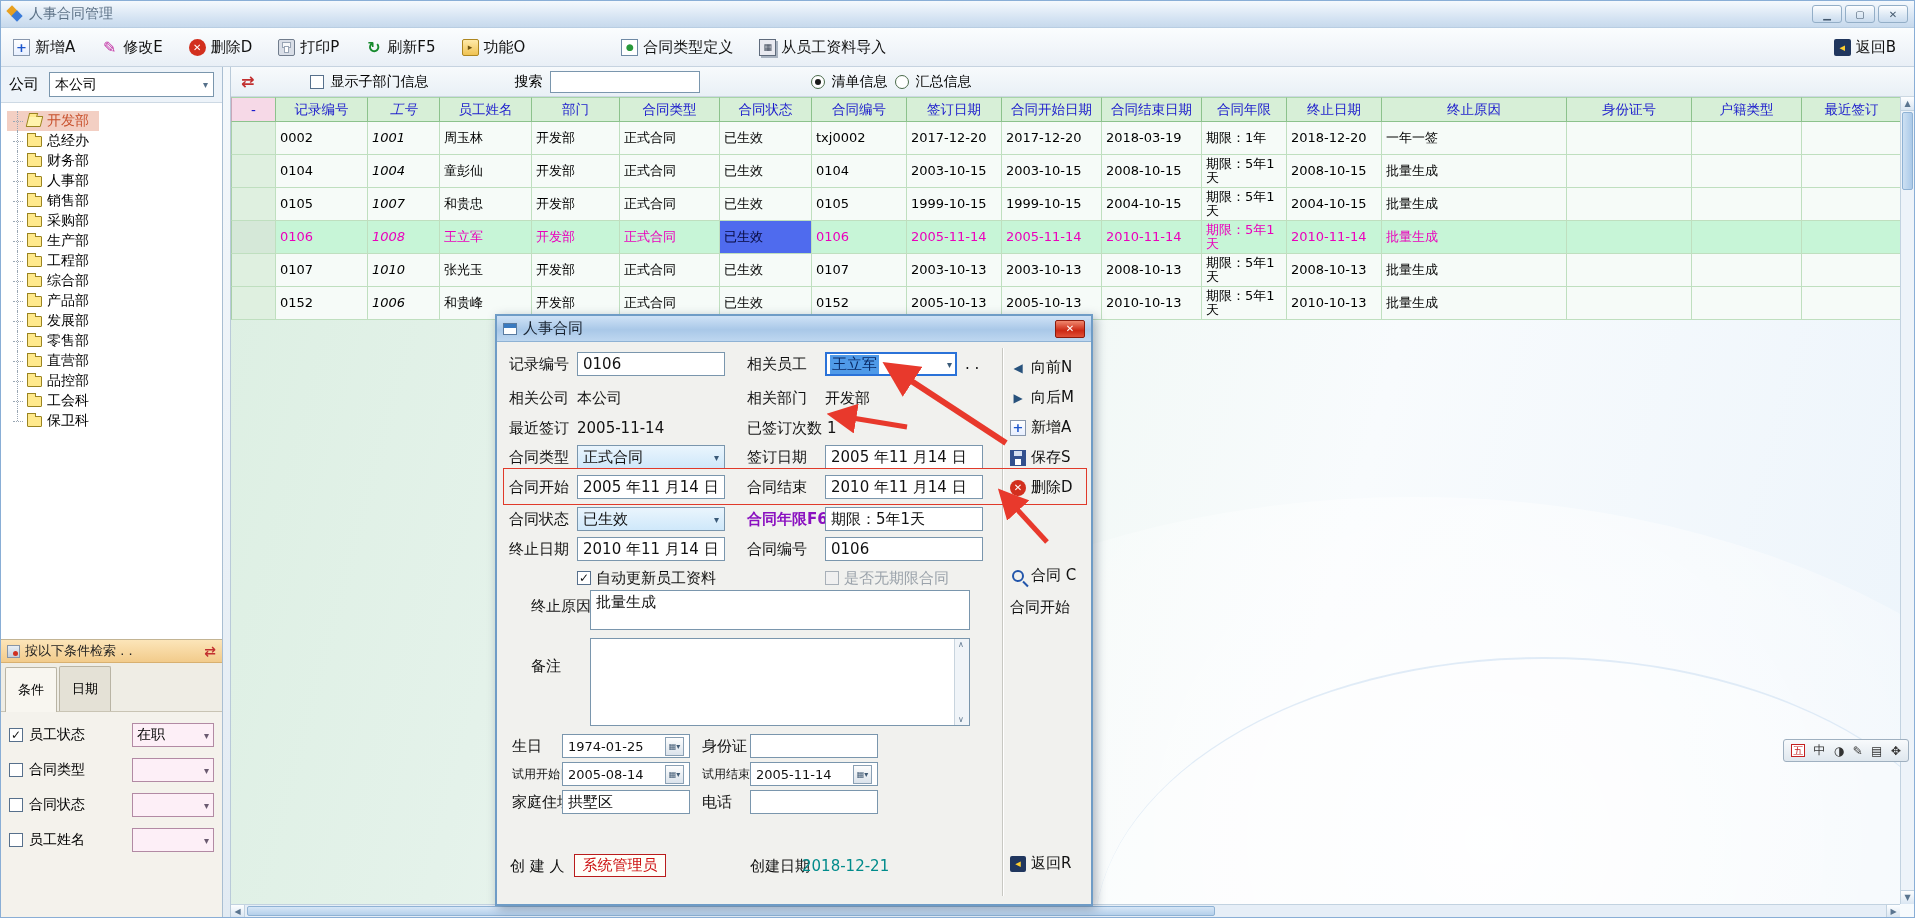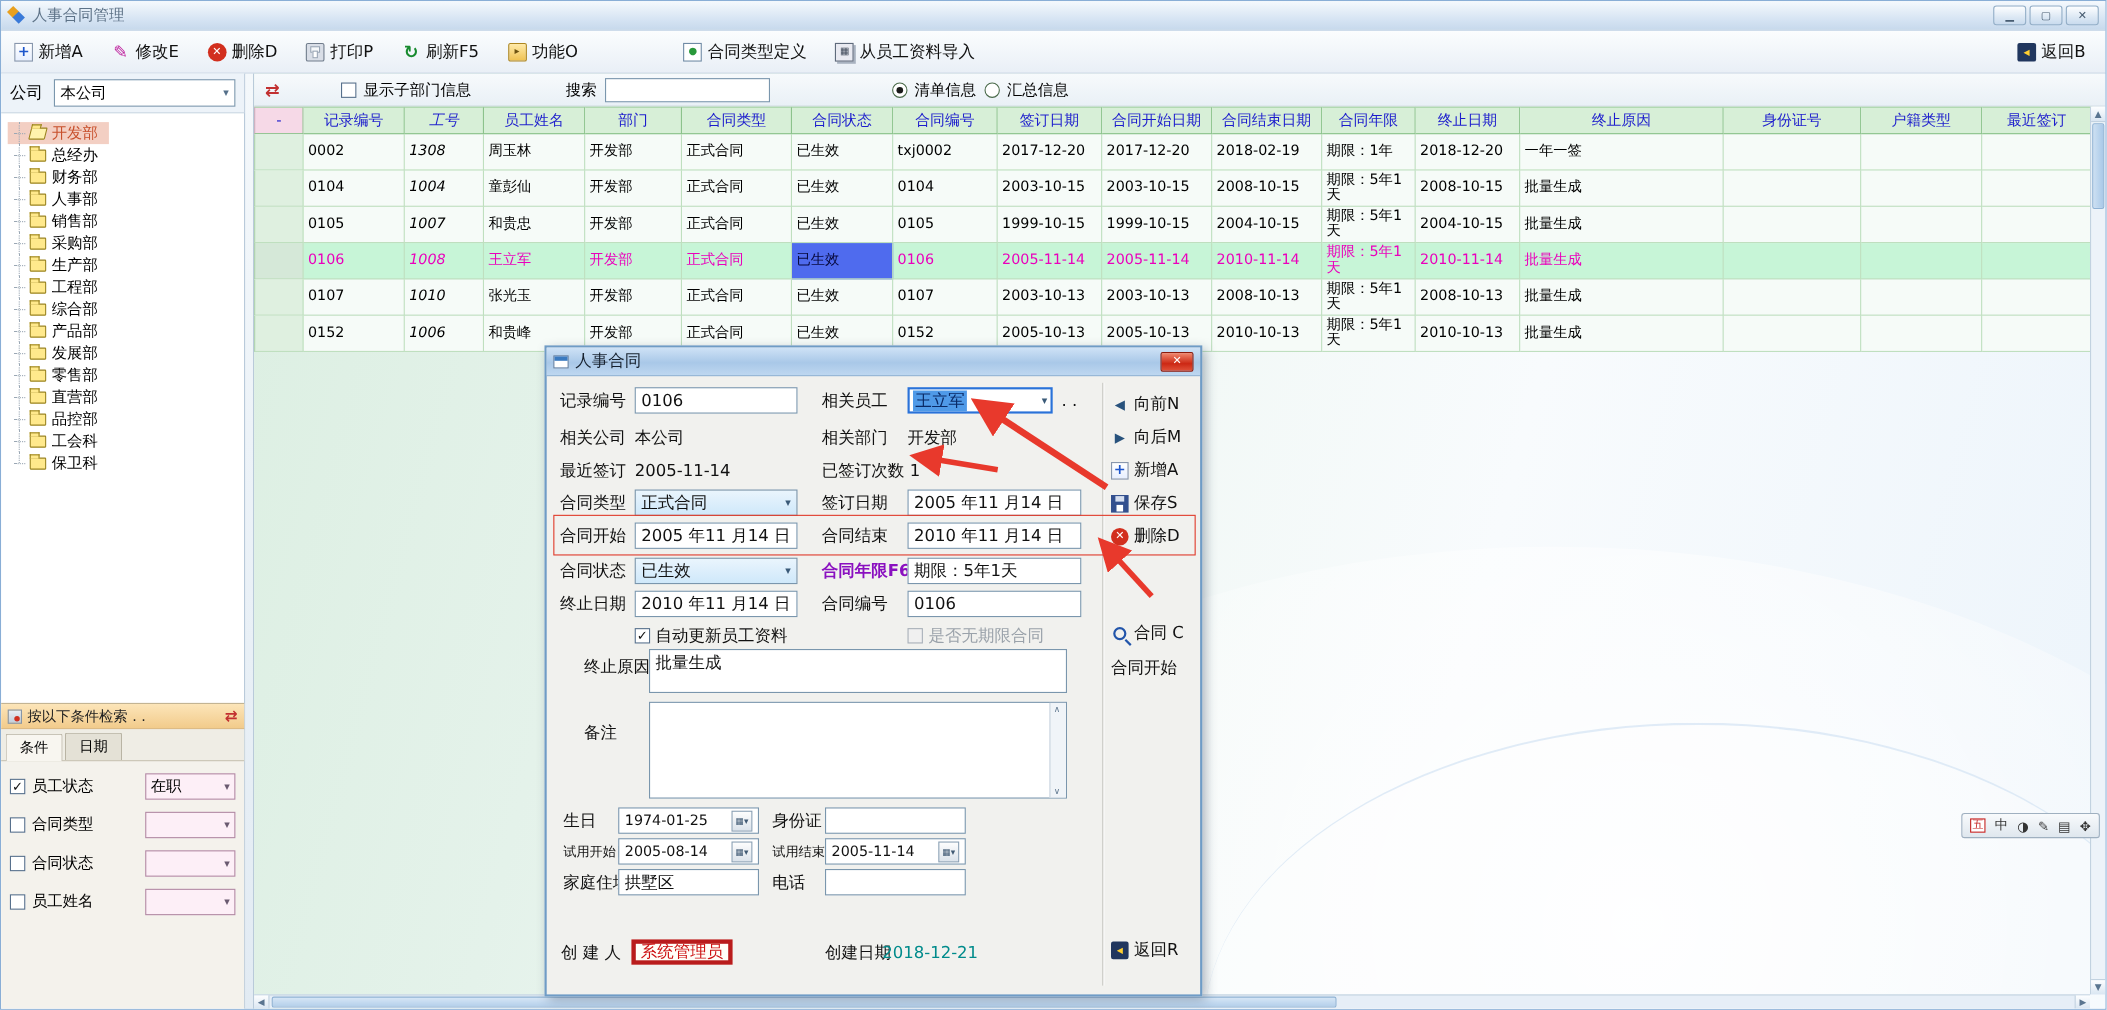--- a/index.html
+++ b/index.html
@@ -58,21 +58,21 @@
   .tree-item:first-child .folder { background:#fff3ad; transform:skewX(-14deg); }
 
   
   .search-panel { position:absolute; left:0; top:572px; width:221px; bottom:0; background:#f4f2ec; border-top:1px solid #c3b493; font-size:14px; }
   .sp-header { height:23px; background:linear-gradient(#fce5b9,#f2cb8b); display:flex; align-items:center; padding:0 6px; gap:5px; border-bottom:1px solid #d8b070; }
   .sp-icon { width:13px; height:13px; background:linear-gradient(#e8eef4,#c3cfdb); border:1px solid #8795a6; position:relative; }
   .sp-icon::before { content:''; position:absolute; right:1px; bottom:1px; width:5px; height:5px; background:#d03020; border-radius:50%; }
   .sp-title { font-size:13px; color:#222; }
   .swap-icon { margin-left:auto; color:#c23030; font-weight:bold; font-size:14px; }
   .sp-tabs { display:flex; background:#efede5; border-bottom:1px solid #c9c4b4; padding-left:4px; }
-  .sp-tab { padding:3px 12px; font-size:13px; border:1px solid #b9b4a4; border-bottom:none; background:#e4e1d6; margin-right:2px; margin-top:3px; border-radius:2px 2px 0 0; }
+  .sp-tab { padding:13px 12px; font-size:13px; border:1px solid #b9b4a4; border-bottom:none; background:#e4e1d6; margin-right:2px; margin-top:3px; border-radius:2px 2px 0 0; }
   .sp-tab.active { background:#f8f6f0; position:relative; top:1px; }
   .sp-row { display:flex; align-items:center; gap:6px; padding:11px 8px 0 8px; }
   .cb { width:14px; height:14px; border:1px solid #57708c; background:#fff; display:inline-flex; align-items:center; justify-content:center; font-size:12px; color:#111; flex:none; }
   .cb.checked::before { content:'✓'; font-weight:bold; }
   .cb.disabled { border-color:#a8b0b8; background:#f0f0f0; }
   .sp-combo { width:82px; height:24px; border:1px solid #b28aa4; background:#fdeff7; display:flex; align-items:center; padding:0 4px; font-size:14px; margin-left:auto; }
   .sp-combo .chev { margin-left:auto; color:#6a5a70; font-size:10px; }
 
   
   .main { position:absolute; left:230px; top:66px; right:0; bottom:0; background:linear-gradient(105deg,#dcefe2 0%,#e4f2ea 22%,#f1f8f5 45%,#f8fbfd 65%,#ecf4fb 100%); overflow:hidden; }
@@ -157,21 +157,21 @@
   .di-save { background:#33508e; }
   .di-save::before { content:''; position:absolute; top:1px; left:4px; right:4px; height:5px; background:#d6dff0; }
   .di-save::after { content:''; position:absolute; bottom:1px; left:5px; right:5px; height:6px; background:#fff; }
   .di-find { width:12px; height:12px; border:2px solid #2255aa; border-radius:50%; }
   .di-find::after { content:''; position:absolute; width:7px; height:2px; background:#2255aa; bottom:-1px; right:-3px; transform:rotate(45deg); }
   .remark-box { position:absolute; border:1px solid #7a96ad; background:#fff; }
   .remark-scroll { position:absolute; right:0; top:0; bottom:0; width:15px; border-left:1px solid #c8d4de; background:#f0f4f8; }
   .remark-scroll::before { content:'∧'; position:absolute; top:1px; left:3px; font-size:8px; color:#607890; }
   .remark-scroll::after { content:'∨'; position:absolute; bottom:1px; left:3px; font-size:8px; color:#607890; }
   .calbtn { margin-left:auto; width:19px; height:19px; background:linear-gradient(#fdfdfd,#dbe3eb); border:1px solid #8aa0b4; display:flex; align-items:center; justify-content:center; font-size:8px; color:#405a74; gap:1px; }
-  .creator-box { position:absolute; border:4px solid #b91c1c; background:#fffef8; color:#cc1010; display:flex; align-items:center; justify-content:center; font-size:15px; }
+  .creator-box { position:absolute; border:1px solid #b91c1c; background:#fffef8; color:#cc1010; display:flex; align-items:center; justify-content:center; font-size:15px; }
   .teal { color:#008b8b; }
   .gray-label { color:#9aa2aa; }
   .annot { position:absolute; left:0; top:0; width:1915px; height:918px; z-index:60; pointer-events:none; }
 </style>
 </head>
 <body>
 
 <div class="window">
 
   <div class="titlebar">
@@ -409,29 +409,29 @@
           <span>终止原因</span>
           <span>身份证号</span>
           <span>户籍类型</span>
           <span>最近签订</span>
         </div>
       <div class="grid-body">
 
       <div class="grid-row">
           <span></span>
           <span>0002</span>
-          <span>1308</span>
+          <span>1001</span>
           <span>周玉林</span>
           <span>开发部</span>
           <span>正式合同</span>
           <span>已生效</span>
           <span>txj0002</span>
           <span>2017-12-20</span>
           <span>2017-12-20</span>
-          <span>2018-02-19</span>
+          <span>2018-03-19</span>
           <span>期限：1年</span>
           <span>2018-12-20</span>
           <span>一年一签</span>
           <span></span>
           <span></span>
           <span></span>
         </div>
           <div class="grid-row">
           <span></span>
           <span>0104</span>

